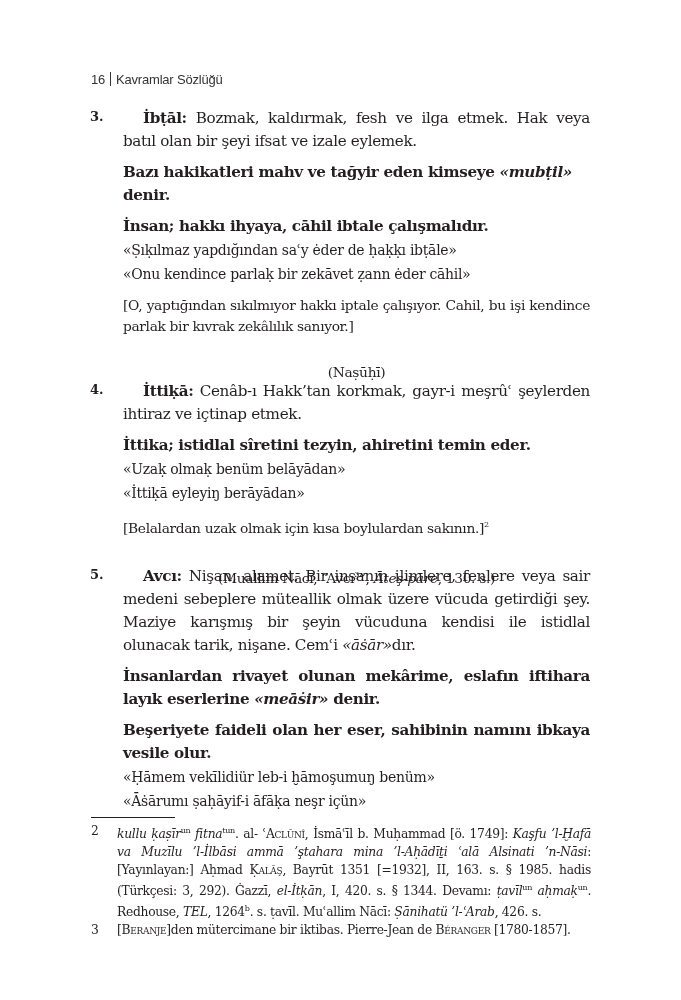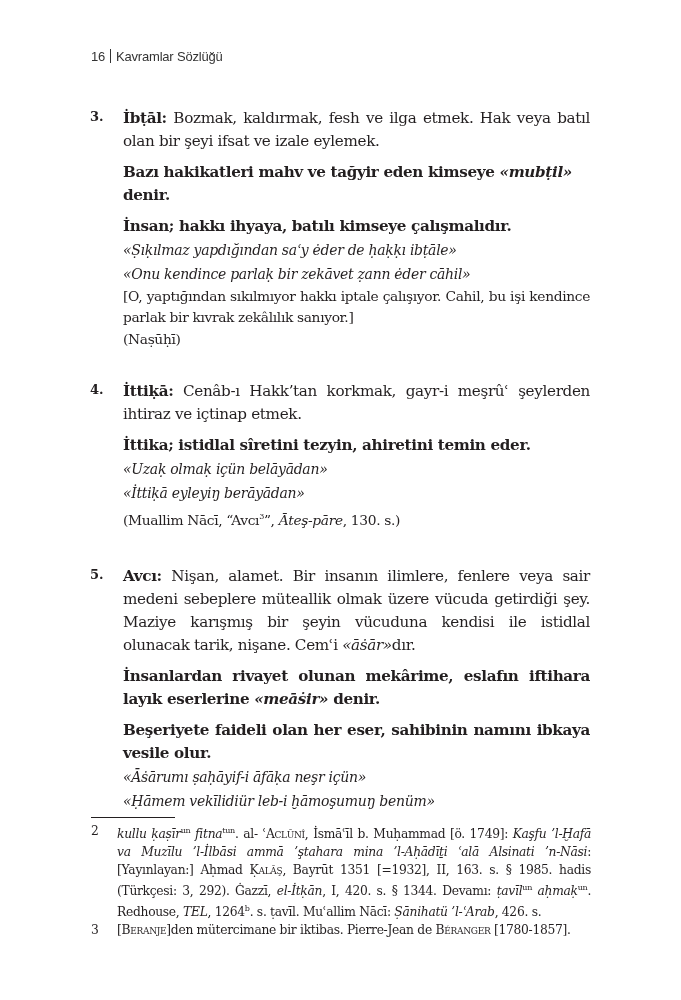--- a/index.html
+++ b/index.html
@@ -3,37 +3,37 @@
 <meta charset="utf-8">
 <style>
   html, body { margin: 0; padding: 0; }
   body {
     width: 681px; height: 1000px; background: #ffffff; position: relative;
     overflow: hidden; color: #231f20;
     font-family: "DejaVu Serif", "Liberation Serif", serif;
   }
   .page { position: absolute; left: 0; top: 0; width: 681px; height: 1000px; }
   .running-head {
-    position: absolute; left: 91px; top: 49px;
+    position: absolute; left: 91px; top: 72px;
     font-family: "Liberation Sans", sans-serif; font-size: 13px; color: #333;
     letter-spacing: -0.2px;
   }
   .running-head .sep { display: inline-block; width: 1px; height: 14px; background: #333; vertical-align: -2px; margin: 0 5px; }
   .entry { position: absolute; left: 90px; width: 500px; }
   .num {
     position: absolute; left: 0; top: 2px; font-weight: bold; font-size: 13px;
     font-family: "DejaVu Serif", serif;
   }
   .body { margin-left: 33px; font-size: 15.2px; line-height: 23px; letter-spacing: -0.35px; }
   .body p { margin: 0; }
   .body p.gap { margin-top: 8px; font-weight: bold; }
-  .body .head { font-weight: bold; }
-  .body .quote { font-style: italic; font-size: 14px; line-height: 24px; letter-spacing: -0.3px; }
-  .body .trans { font-size: 13.8px; line-height: 21px; }
-  .body .src { text-align: left; font-size: 13.8px; margin-top: 0; }
+  .body .head { font-weight: bold; margin-left: 20px; }
+  .body .quote { font-size: 14px; line-height: 24px; letter-spacing: -0.3px; }
+  .body .trans { font-size: 13.8px; line-height: 21px; margin-top: 9px; }
+  .body .src { text-align: center; font-size: 13.8px; margin-top: 24px; }
   .just { text-align: justify; }
   .footrule { position: absolute; left: 91px; top: 817px; width: 84px; height: 1px; background: #231f20; }
   .footnotes { position: absolute; left: 91px; top: 822px; width: 500px; font-size: 12.3px; line-height: 18px; letter-spacing: -0.3px; }
   .fn { position: relative; padding-left: 26px; text-align: justify; }
   .fn .fn-num { position: absolute; left: 0; top: 0; }
   i { font-style: italic; }
   .sc { font-variant: small-caps; }
 </style>
 </head>
 <body>
@@ -42,47 +42,48 @@
 
   <div class="running-head">
     <span>16</span><span class="sep"></span><span>Kavramlar Sözlüğü</span>
   </div>
 
   <div class="entry" style="top:107px;">
     <span class="num">3.</span>
     <div class="body">
       <p class="just"><span class="head">İbṭāl:</span><span> Bozmak, kaldırmak, fesh ve ilga etmek. Hak veya batıl olan bir şeyi ifsat ve izale eylemek.</span></p>
       <p class="gap"><span>Bazı hakikatleri mahv ve tağyir eden kimseye </span><i>«mubṭil»</i><span> denir.</span></p>
-      <p class="gap"><span>İnsan; hakkı ihyaya, batılı kimseye çalışmalıdır.</span></p>
+      <p class="gap"><span>İnsan; hakkı ihyaya, cāhil ibtale çalışmalıdır.</span></p>
       <p class="quote">«Ṣıḳılmaz yapdığından saʿy ėder de ḥaḳḳı ibṭāle»</p>
       <p class="quote">«Onu kendince parlaḳ bir zekāvet ẓann ėder cāhil»</p>
       <p class="trans just">[O, yaptığından sıkılmıyor hakkı iptale çalışıyor. Cahil, bu işi kendince parlak bir kıvrak zekâlılık sanıyor.]</p>
       <p class="src">(Naṣūḥī)</p>
     </div>
   </div>
 
   <div class="entry" style="top:380px;">
     <span class="num">4.</span>
     <div class="body">
       <p class="just"><span class="head">İttiḳā:</span><span> Cenâb-ı Hakk’tan korkmak, gayr-i meşrûʿ şeylerden ihtiraz ve içtinap etmek.</span></p>
       <p class="gap"><span>İttika; istidlal sîretini tezyin, ahiretini temin eder.</span></p>
-      <p class="quote">«Uzaḳ olmaḳ içün belāyādan»</p>
+      <p class="quote">«Uzaḳ olmaḳ benüm belāyādan»</p>
       <p class="quote">«İttiḳā eyleyiŋ berāyādan»</p>
+      <p class="trans"><span>[Belalardan uzak olmak için kısa boylulardan sakının.]</span><sup style="font-size:8px;">2</sup></p>
       <p class="src"><span>(Muallim Nācī, “Avcı</span><sup style="font-size:8px;">3</sup><span>”, </span><i>Āteş-pāre</i><span>, 130. s.)</span></p>
     </div>
   </div>
 
   <div class="entry" style="top:565px;">
     <span class="num">5.</span>
     <div class="body">
       <p class="just"><span class="head">Avcı:</span><span> Nişan, alamet. Bir insanın ilimlere, fenlere veya sair medeni sebeplere müteallik olmak üzere vücuda getirdiği şey. Maziye karışmış bir şeyin vücuduna kendisi ile istidlal olunacak tarik, nişane. Cemʿi </span><i>«āṡār»</i><span>dır.</span></p>
       <p class="gap just"><span>İnsanlardan rivayet olunan mekârime, eslafın iftihara layık eserlerine </span><i>«meāṡir»</i><span> denir.</span></p>
       <p class="gap just"><span>Beşeriyete faideli olan her eser, sahibinin namını ibkaya vesile olur.</span></p>
+      <p class="quote">«Ḥāmem vekīlidiür leb-i ḫāmoşumuŋ benüm»</p>
       <p class="quote">«Āṡārumı ṣaḥāyif-i āfāḳa neşr içün»</p>
-      <p class="quote">«Ḥāmem vekīlidiür leb-i ḫāmoşumuŋ benüm»</p>
     </div>
   </div>
 
   <div class="footrule"></div>
 
   <div class="footnotes">
     <div class="fn">
       <span class="fn-num">2</span>
       <span class="fn-text"><i>kullu ḳaṣīr</i><sup style="font-size: 8px;">un</sup><i> fitna</i><sup style="font-size: 8px;">tun</sup><span>. al- ʿ</span><span class="sc">Aclūnî</span><span>, İsmāʿīl b. Muḥammad [ö. 1749]: </span><i>Kaşfu ’l-Ḫafā va Muzīlu ’l-İlbāsi ammā ’ştahara mina ’l-Aḥādīṯi ʿalā Alsinati ’n-Nāsi</i><span>: [Yayınlayan:] Aḥmad </span><span class="sc">Ḳalāş</span><span>, Bayrūt 1351 [=1932], II, 163. s. § 1985. hadis (Türkçesi: 3, 292). Ġazzī, </span><i>el-İtḳān</i><span>, I, 420. s. § 1344. Devamı: </span><i>ṭavīl</i><sup style="font-size: 8px;">un</sup><i> aḥmaḳ</i><sup style="font-size: 8px;">un</sup><span>. Redhouse, </span><i>TEL</i><span>, 1264</span><sup style="font-size: 8px;">b</sup><span>. s. ṭavīl. Muʿallim Nācī: </span><i>Ṣānihatü ’l-ʿArab</i><span>, 426. s.</span></span>
     </div>

